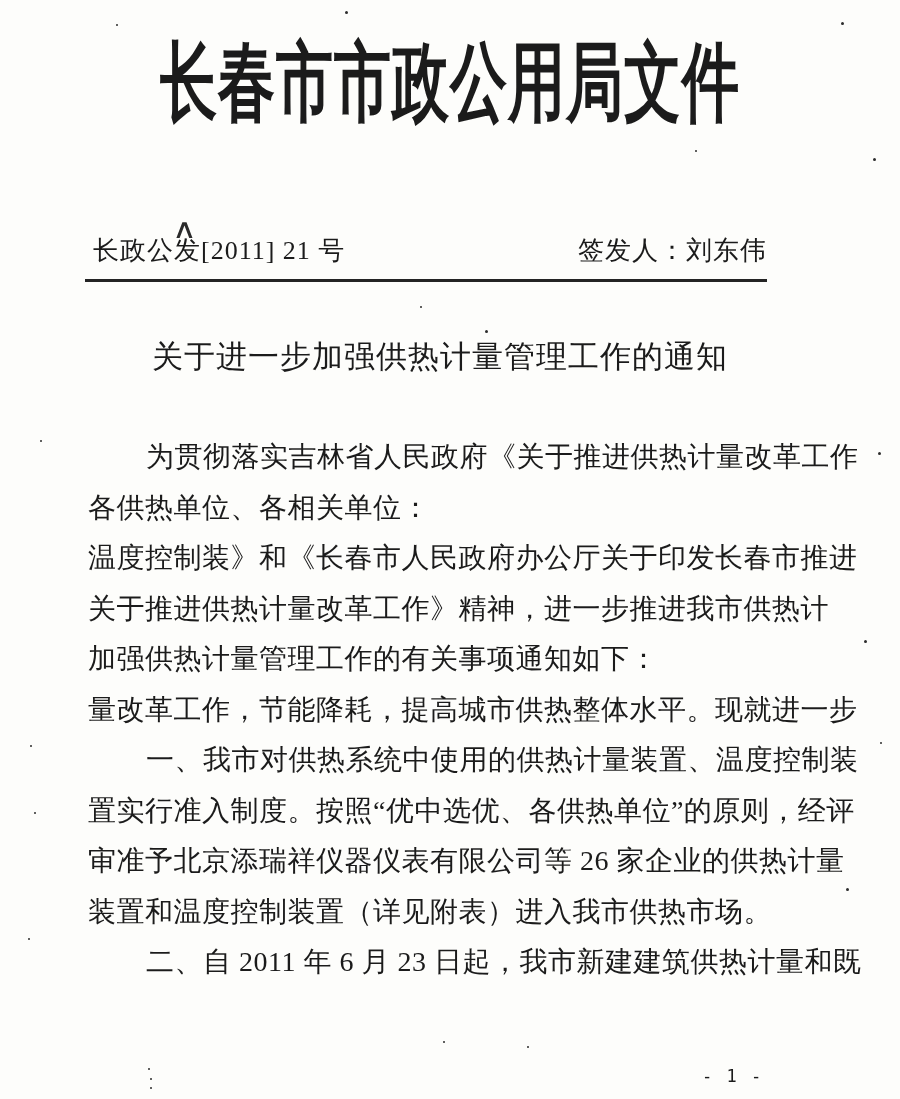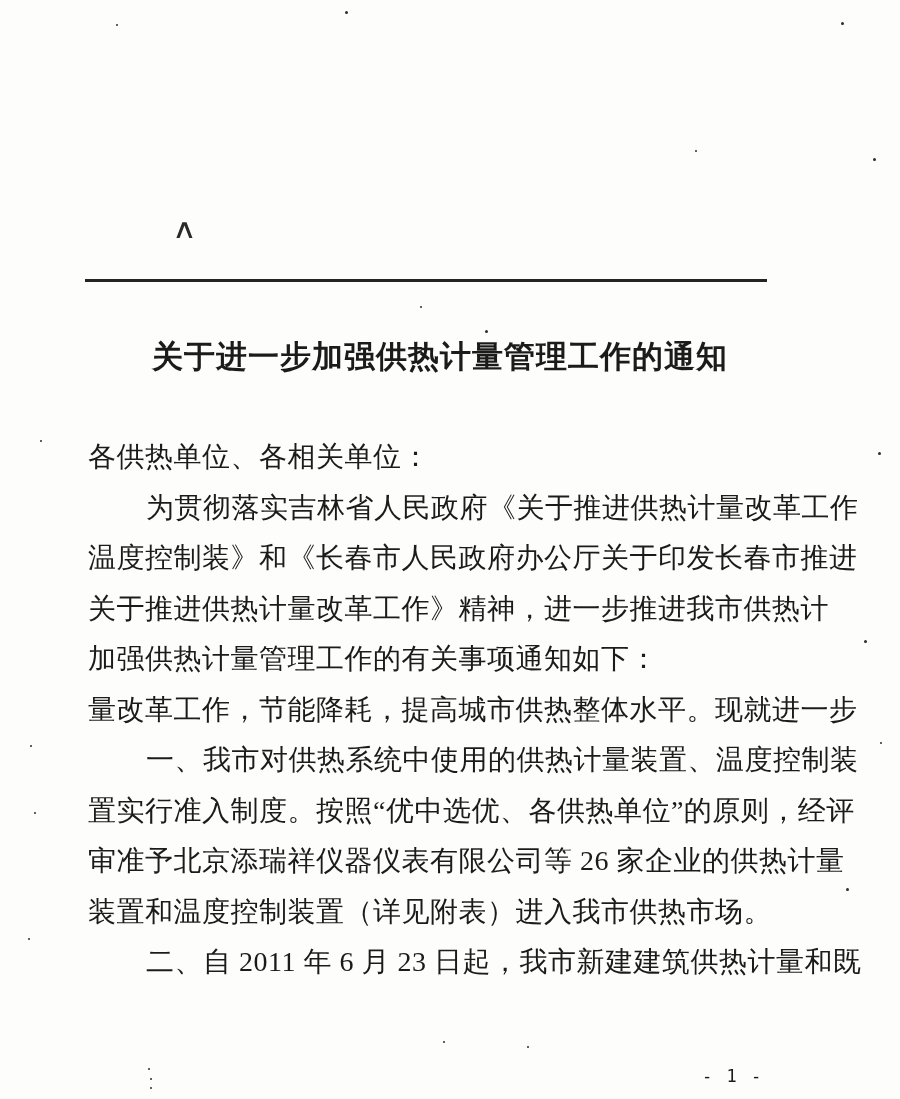--- a/index.html
+++ b/index.html
@@ -32,21 +32,21 @@
     font-size: 26px; letter-spacing: 1px; white-space: nowrap;
   }
   .rule {
     position: absolute; top: 279px; left: 85px; width: 682px; height: 3px;
     background: #242424;
   }
   
   .doc-title {
     position: absolute; top: 336px; left: 0; right: 20px;
     text-align: center;
-    font-size: 31px; font-weight: bold; letter-spacing: 1px;
+    font-size: 31px; font-weight: normal; letter-spacing: 1px;
     white-space: nowrap;
   }
   
   .body-text {
     position: absolute; top: 432px; left: 88px; width: 700px;
     font-size: 28px; letter-spacing: 0.5px;
   }
   .body-text .line {
     height: 50.5px;
     display: flex; align-items: center;
@@ -68,31 +68,38 @@
   }
   .speck {
     position: absolute; background: #2c2c2c; border-radius: 50%;
   }
 </style>
 </head>
 <body>
 
 <div class="page">
 
+  <div class="org-title">
+    <span class="stretch">长春市市政公用局文件</span>
+  </div>
 
   <span class="stray-caret">∧</span>
 
+  <div class="meta-row">
+    <span>长政公发[2011] 21 号</span>
+    <span>签发人：刘东伟</span>
+  </div>
 
   <div class="rule"></div>
 
   <div class="doc-title">关于进一步加强供热计量管理工作的通知</div>
 
   <div class="body-text">
+    <div class="line indent">为贯彻落实吉林省人民政府《关于推进供热计量改革工作</div>
     <div class="line">各供热单位、各相关单位：</div>
-    <div class="line indent">为贯彻落实吉林省人民政府《关于推进供热计量改革工作</div>
     <div class="line">温度控制装》和《长春市人民政府办公厅关于印发长春市推进</div>
     <div class="line">关于推进供热计量改革工作》精神，进一步推进我市供热计</div>
     <div class="line">加强供热计量管理工作的有关事项通知如下：</div>
     <div class="line">量改革工作，节能降耗，提高城市供热整体水平。现就进一步</div>
     <div class="line indent">一、我市对供热系统中使用的供热计量装置、温度控制装</div>
     <div class="line">置实行准入制度。按照“优中选优、各供热单位”的原则，经评</div>
     <div class="line">审准予北京添瑞祥仪器仪表有限公司等 26 家企业的供热计量</div>
     <div class="line">装置和温度控制装置（详见附表）进入我市供热市场。</div>
     <div class="line indent">二、自 2011 年 6 月 23 日起，我市新建建筑供热计量和既</div>
   </div>

